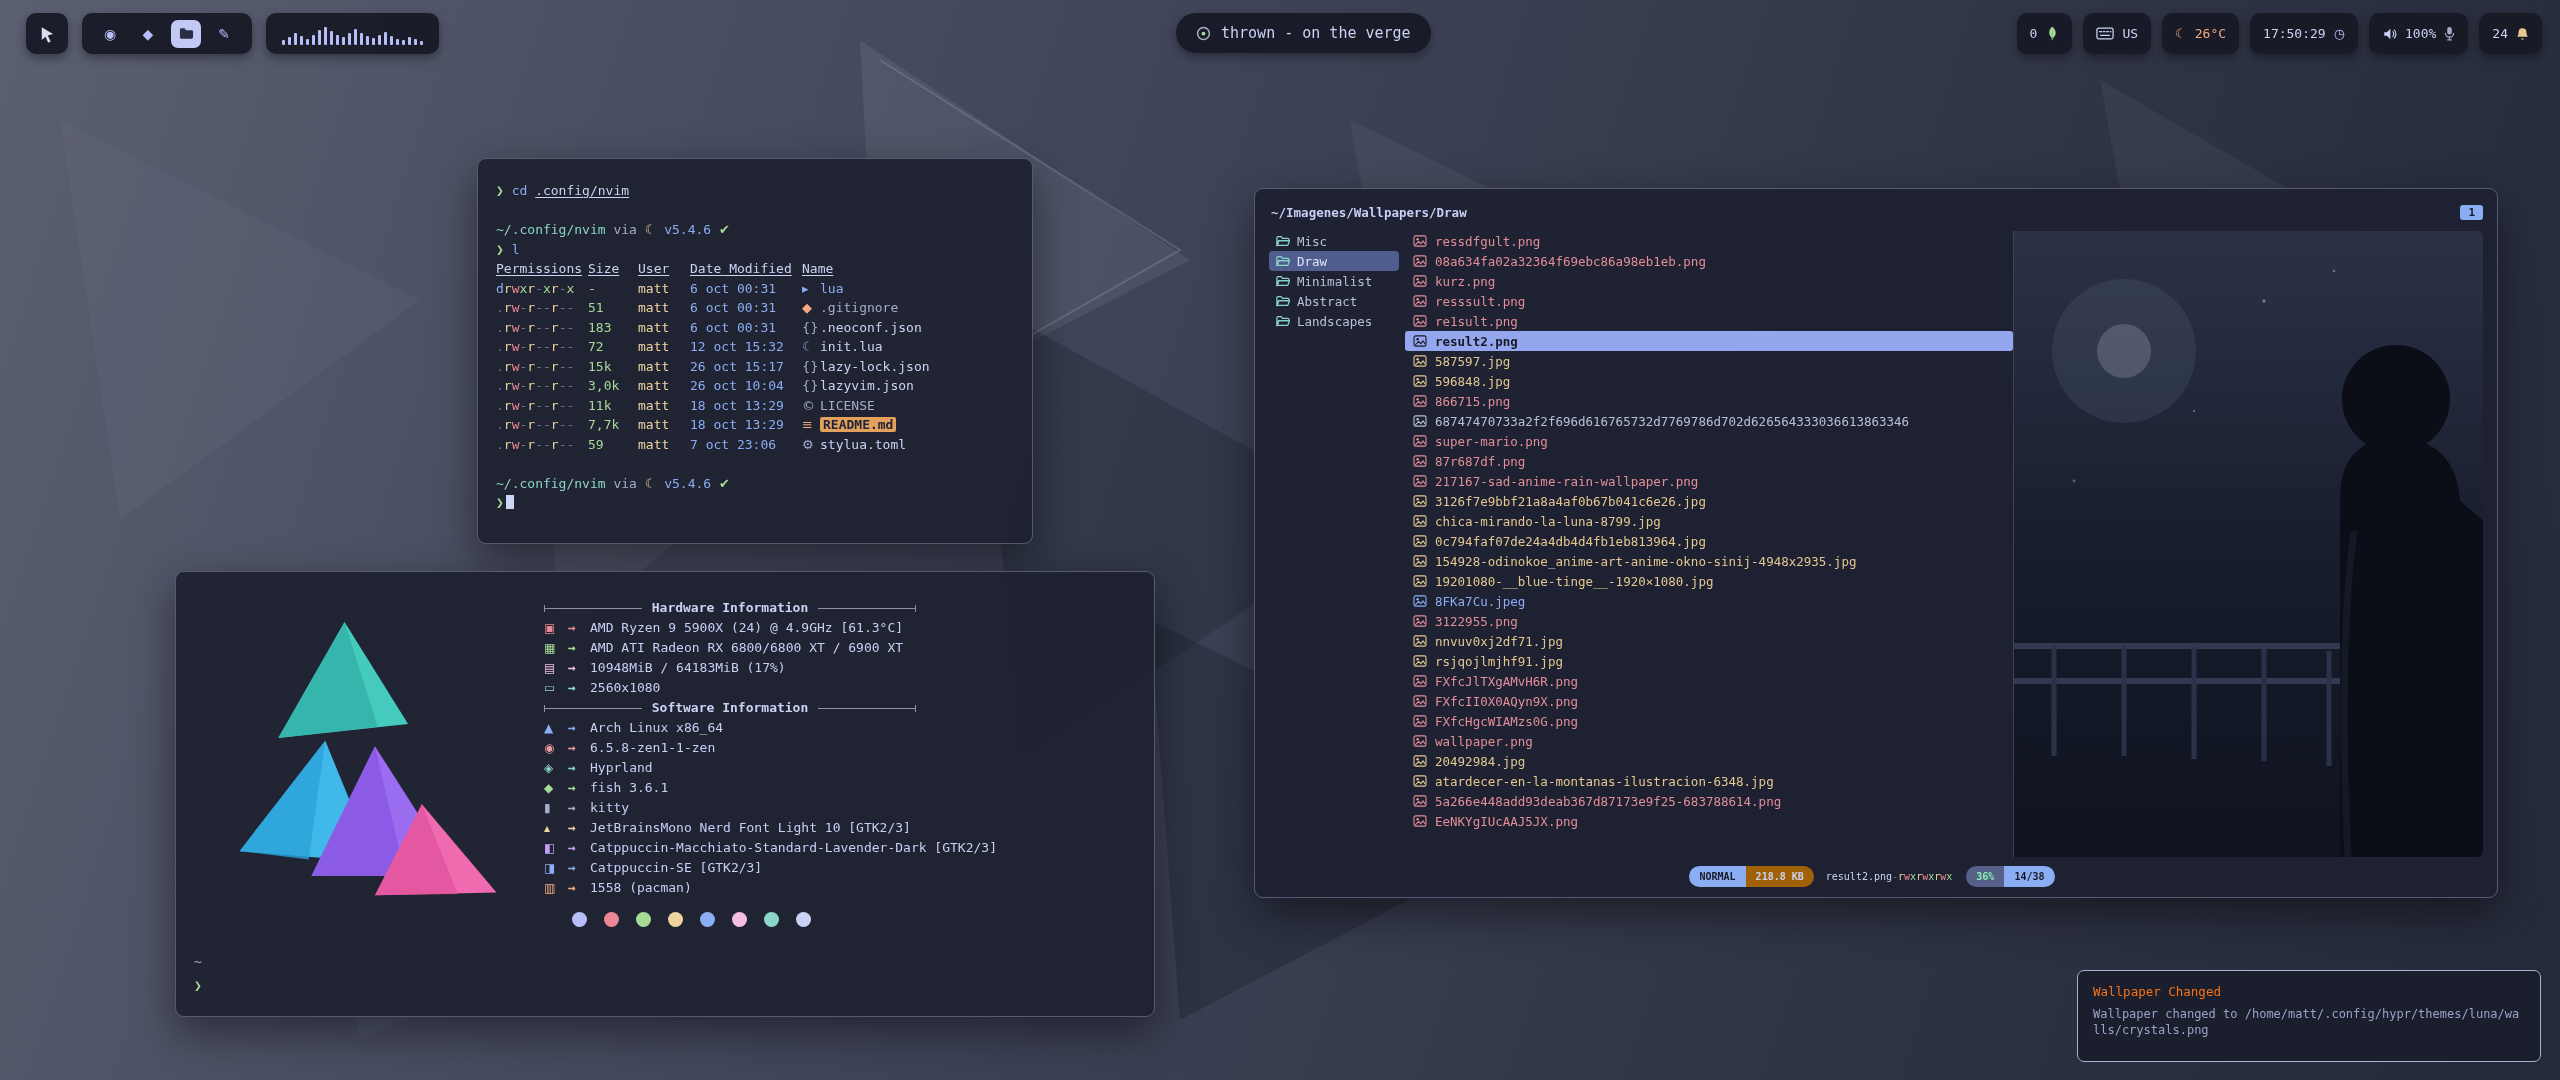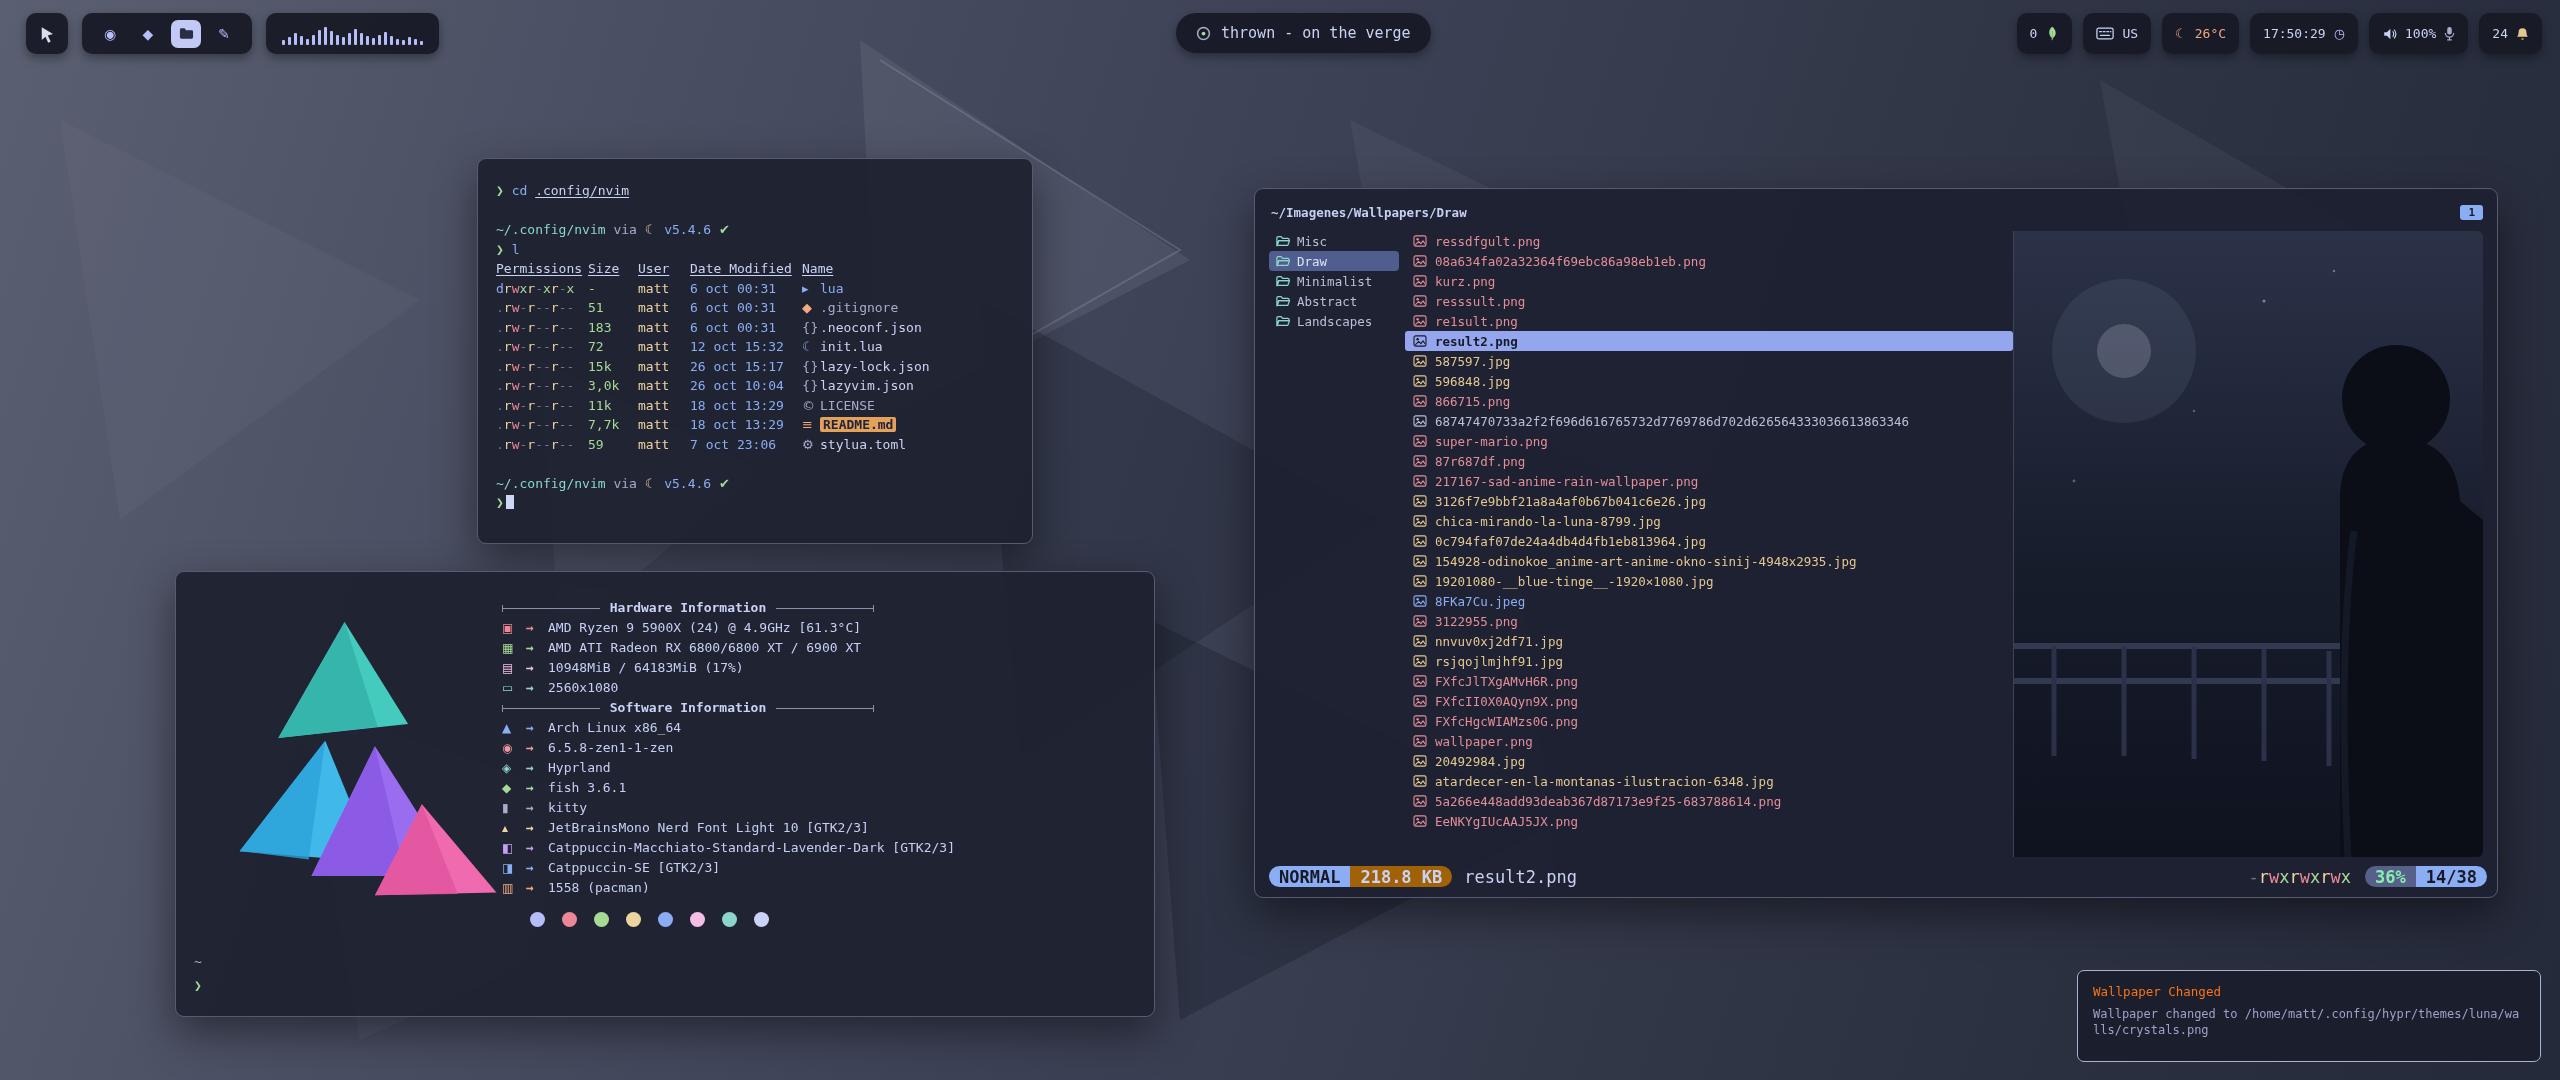--- a/index.html
+++ b/index.html
@@ -48,21 +48,21 @@
   .t-row,.t-head{display:flex;height:19.5px;align-items:baseline}
   .t-perm{width:92px}
   .t-size{width:46px;text-align:left;margin-right:4px}
   .t-user{width:42px;margin-right:10px}
   .t-date{width:112px}
   .t-icon{display:inline-block;width:18px}
   .hl{background:#e3a15c;color:#21243a;padding:0 3px;border-radius:2px;font-weight:bold}
   .cursor{display:inline-block;width:8px;height:14px;background:#cdd6f4;vertical-align:-2px;margin-left:2px}
   
   .fetch{left:175px;top:571px;width:980px;height:446px;padding:24px 22px;font-size:13px;line-height:20px}
-  .fx-wrap{display:flex;}
+  .fx-wrap{display:flex;gap:42px}
   .fx-logo{margin:14px 0 0 14px;flex:none}
   .fx-info{flex:1;padding-top:2px}
   .fx-header{display:flex;align-items:center;width:372px;height:20px;color:#cad3f5}
   .fx-header .ln{flex:1;height:1px;background:#8a91a8;position:relative}
   .fx-header .ln::before,.fx-header .ln::after{content:"";position:absolute;top:-3px;width:1px;height:7px;background:#8a91a8}
   .fx-header .ln:first-child::after{display:none}.fx-header .ln:first-child::before{left:0}
   .fx-header .ln:last-child::before{display:none}.fx-header .ln:last-child::after{right:0}
   .fx-title{padding:0 10px;font-weight:bold}
   .fx-row{display:flex;height:20px;align-items:baseline}
   .fx-icon{width:24px;font-size:12px}
@@ -81,21 +81,21 @@
   .fm-parents{width:136px;flex:none;padding-right:6px}
   .fm-prow{height:20px;display:flex;align-items:center;gap:7px;color:#b8c0d8;padding:0 7px;border-radius:4px;cursor:pointer}
   .fm-prow.active{background:#4f5d8f;color:#dde3f8}
   .fm-prow svg{flex:none;color:#8bd5ca}
   .fm-files{flex:1;min-width:0}
   .fm-row{height:20px;display:flex;align-items:center;gap:8px;padding:0 8px;border-radius:3px;white-space:nowrap;overflow:hidden;cursor:pointer}
   .fm-row svg{flex:none}
   .ext-png{color:#e38e98}.ext-jpg{color:#e5c890}.ext-jpeg{color:#8aadf4}.ext-none{color:#b8c0d8}
   .fm-row.sel{background:#94a7ee;color:#181926;font-weight:bold}
   .fm-preview{width:470px;flex:none;border-left:1px solid #3c415c;overflow:hidden;border-radius:0 6px 6px 0}
-  .fm-status{position:absolute;left:14px;right:10px;bottom:9px;height:23px;display:flex;align-items:center;justify-content:space-between;font-size:17px}
+  .fm-status{position:absolute;left:14px;right:22px;bottom:9px;height:23px;display:flex;align-items:center;justify-content:center;font-size:10px}
   .fm-status .lft,.fm-status .rgt{display:flex;align-items:center}
   .chip{height:21px;display:flex;align-items:center;padding:0 10px;font-weight:bold}
   .chip.mode{background:#8aadf4;color:#181926;border-radius:11px 0 0 11px}
   .chip.size{background:#a16207;color:#cad3f5;border-radius:0 11px 11px 0}
   .chip.pct{background:#566089;color:#86efac;border-radius:11px 0 0 11px;margin-left:14px}
   .chip.pos{background:#8aadf4;color:#181926;border-radius:0 11px 11px 0}
   .fm-status .fname{margin-left:12px;color:#cad3f5}
   
   .notif{position:absolute;left:2077px;top:970px;width:464px;height:92px;background:rgba(27,30,44,.97);
          border:1px solid #a9b1d6;border-radius:7px;padding:13px 15px;cursor:pointer}

